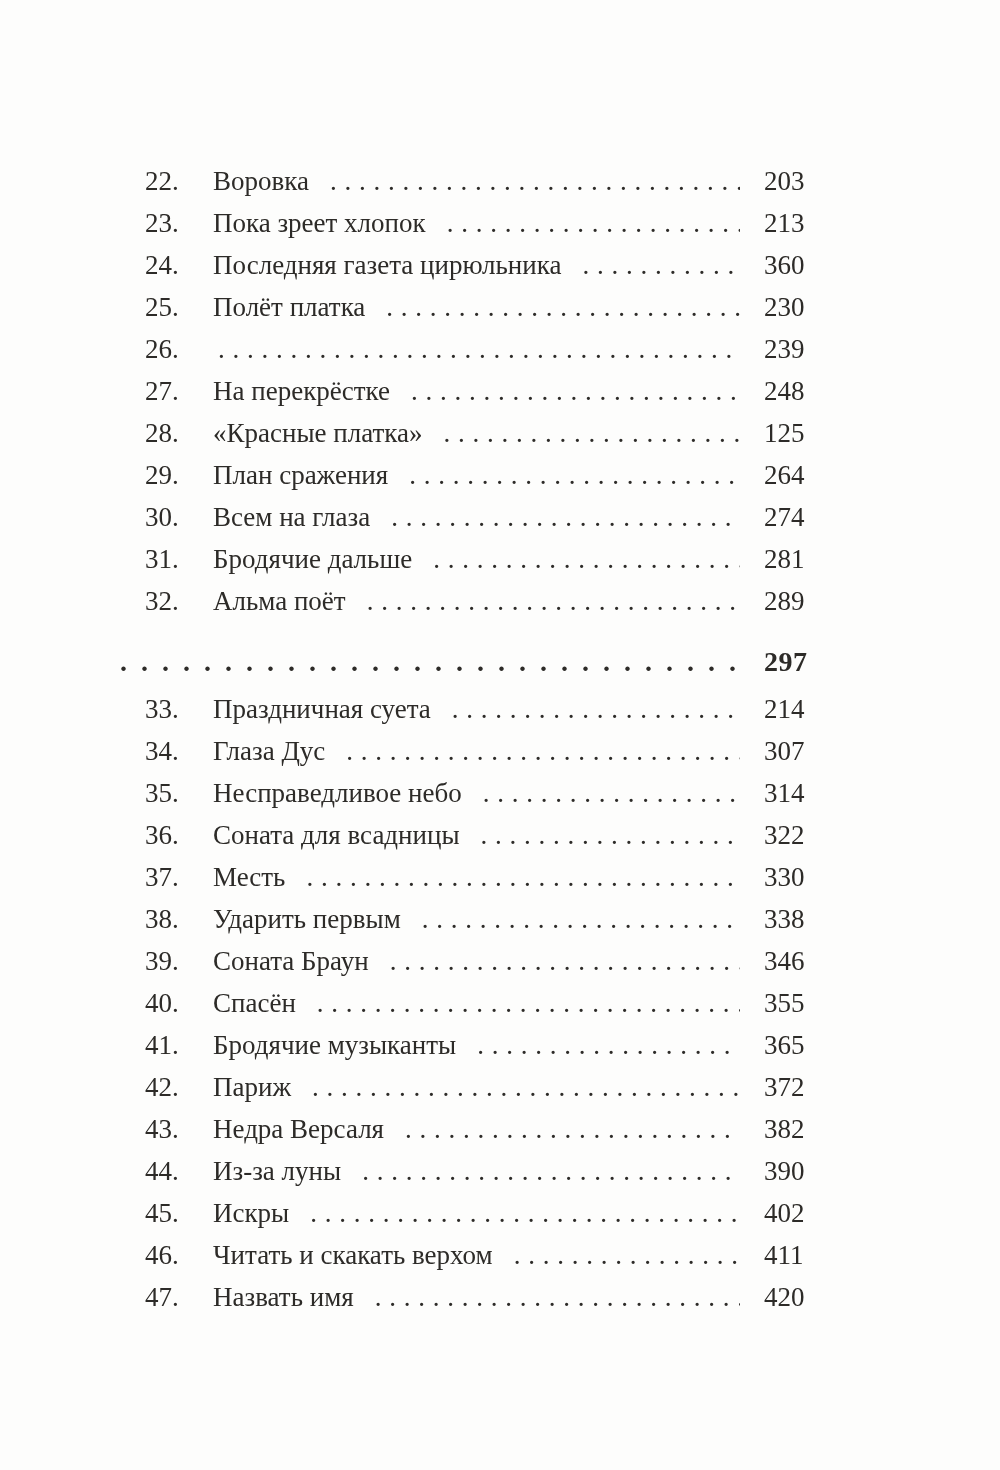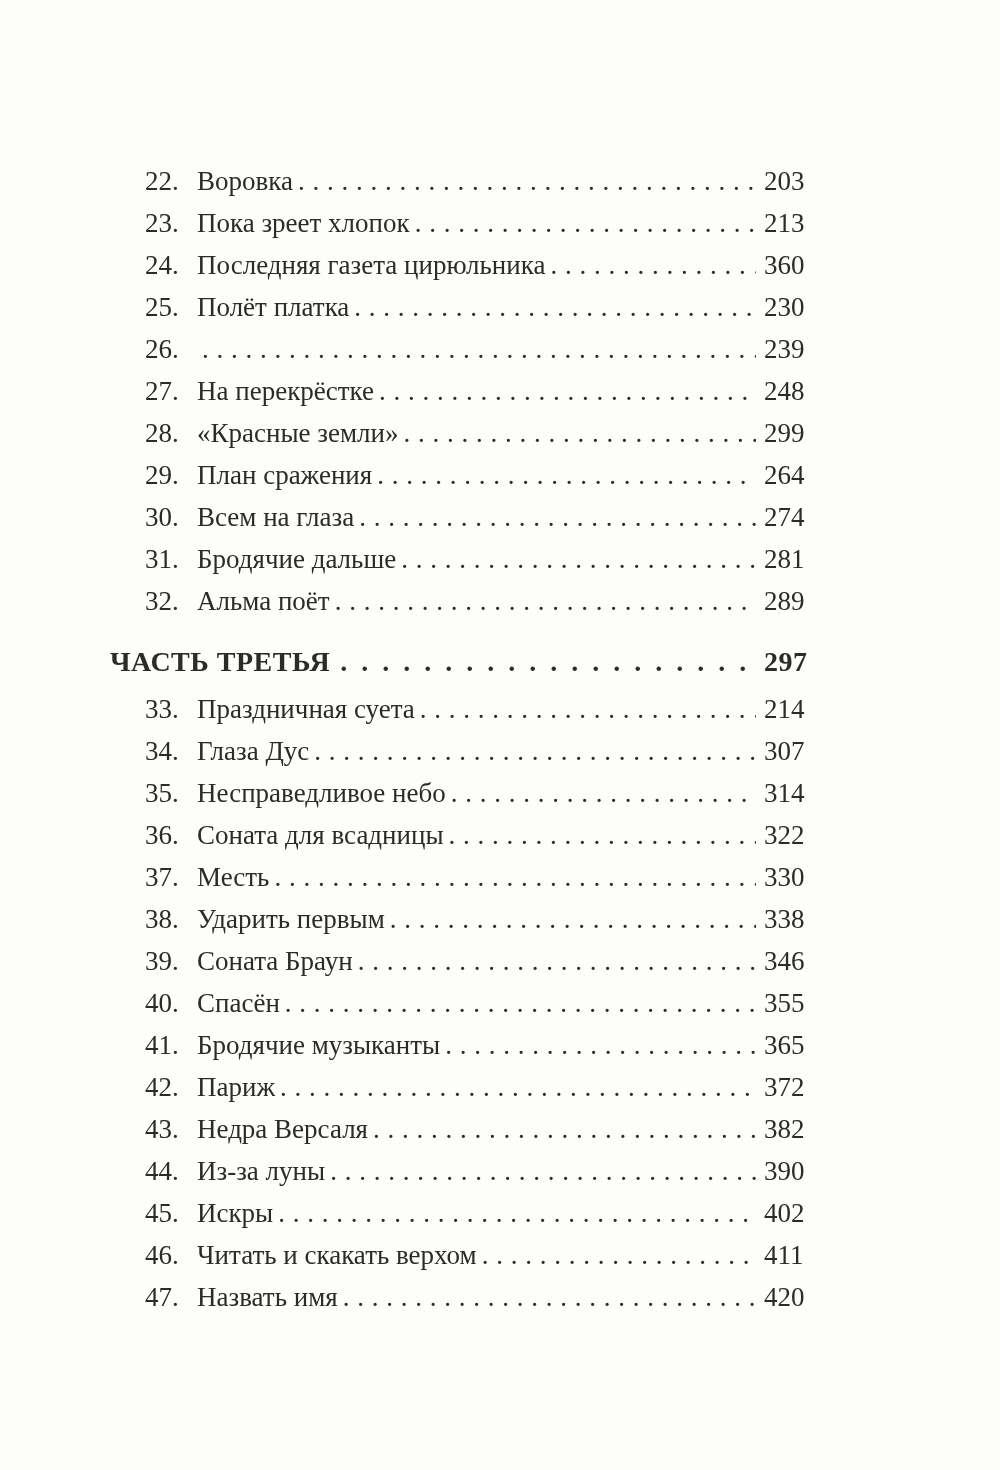--- a/index.html
+++ b/index.html
@@ -22,20 +22,21 @@
     top: 160px;
     left: 110px;
     right: 182px;
   }
   .row {
     display: flex;
     align-items: baseline;
     font-size: 27px;
     line-height: 42px;
     white-space: nowrap;
+    gap: 16px;
   }
   .entry {
     padding-left: 35px;
   }
   .num {
     flex: 0 0 52px;
   }
   .title {
     flex: 0 0 auto;
   }
@@ -107,23 +108,23 @@
 
   <div class="row entry">
     <span class="num">27.</span>
     <span class="title">На перекрёстке</span>
     <span class="dots">. . . . . . . . . . . . . . . . . . . . . . . . . . . . . . . . . . . . . . . . . . . . . . . . . . . . . . . . . . . . . . . . . . . . . . . . . . . . . . . . . . . . . . . . . . . . . . . . . . . . </span>
     <span class="pg">248</span>
   </div>
 
   <div class="row entry">
     <span class="num">28.</span>
-    <span class="title">«Красные земли»</span>
-    <span class="dots">. . . . . . . . . . . . . . . . . . . . . . . . . . . . . . . . . . . . . . . . . . . . . . . . . . . . . . . . . . . . . . . . . . . . . . . . . . . . . . . . . . . . . . . . . . . . . . . . . . . . </span>
-    <span class="pg">299</span>
+    <span class="title">«Красные платка»</span>
+    <span class="dots">. . . . . . . . . . . . . . . . . . . . . . . . . . . . . . . . . . . . . . . . . . . . . . . . . . . . . . . . . . . . . . . . . . . . . . . . . . . . . . . . . . . . . . . . . . . . . . . . . . . . </span>
+    <span class="pg">125</span>
   </div>
 
   <div class="row entry">
     <span class="num">29.</span>
     <span class="title">План сражения</span>
     <span class="dots">. . . . . . . . . . . . . . . . . . . . . . . . . . . . . . . . . . . . . . . . . . . . . . . . . . . . . . . . . . . . . . . . . . . . . . . . . . . . . . . . . . . . . . . . . . . . . . . . . . . . </span>
     <span class="pg">264</span>
   </div>
 
   <div class="row entry">
@@ -142,21 +143,20 @@
 
   <div class="row entry">
     <span class="num">32.</span>
     <span class="title">Альма поёт</span>
     <span class="dots">. . . . . . . . . . . . . . . . . . . . . . . . . . . . . . . . . . . . . . . . . . . . . . . . . . . . . . . . . . . . . . . . . . . . . . . . . . . . . . . . . . . . . . . . . . . . . . . . . . . . </span>
     <span class="pg">289</span>
   </div>
 </div>
 
     <div class="row section-row">
-      <span class="title">ЧАСТЬ ТРЕТЬЯ</span>
       <span class="dots">. . . . . . . . . . . . . . . . . . . . . . . . . . . . . . . . . . . . . . . . . . . . . . . . . . . . . . . . . . . . . . . . . . . . . . . . . . . . . . . . . . . . . . . . . . . . . . . . . . . . </span>
       <span class="pg">297</span>
     </div>
 
     <div id="entries-after">
   <div class="row entry">
     <span class="num">33.</span>
     <span class="title">Праздничная суета</span>
     <span class="dots">. . . . . . . . . . . . . . . . . . . . . . . . . . . . . . . . . . . . . . . . . . . . . . . . . . . . . . . . . . . . . . . . . . . . . . . . . . . . . . . . . . . . . . . . . . . . . . . . . . . . </span>
     <span class="pg">214</span>

